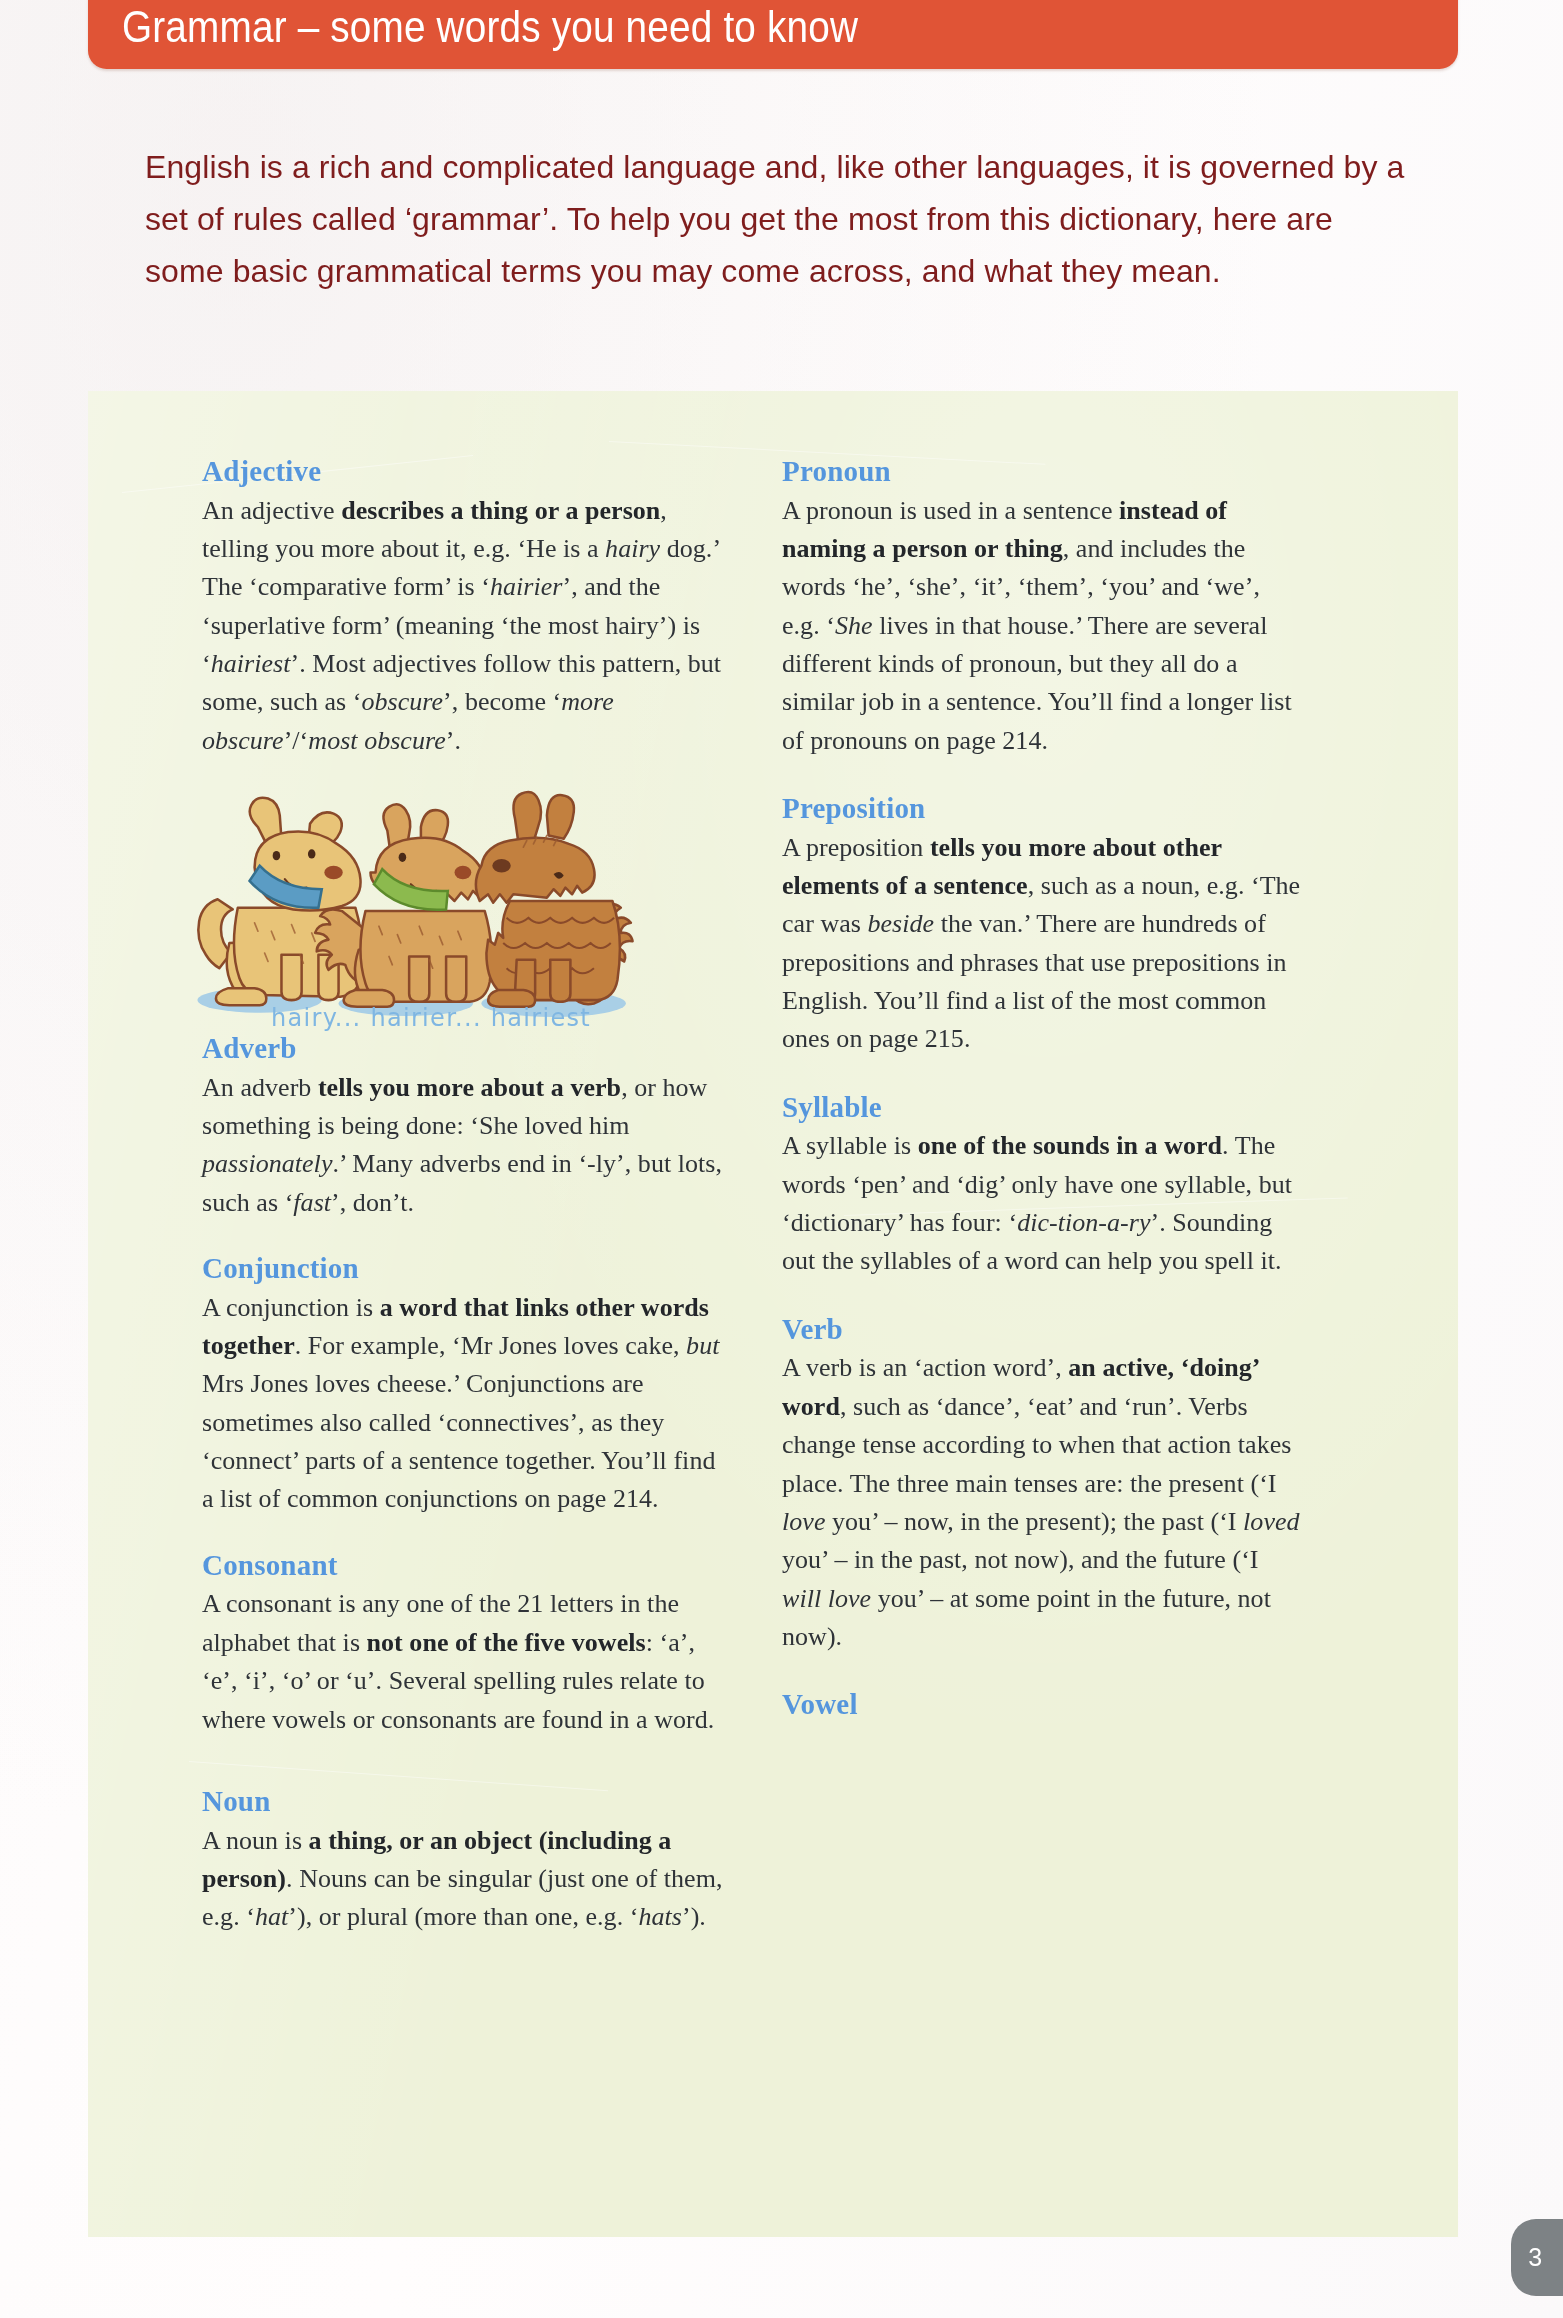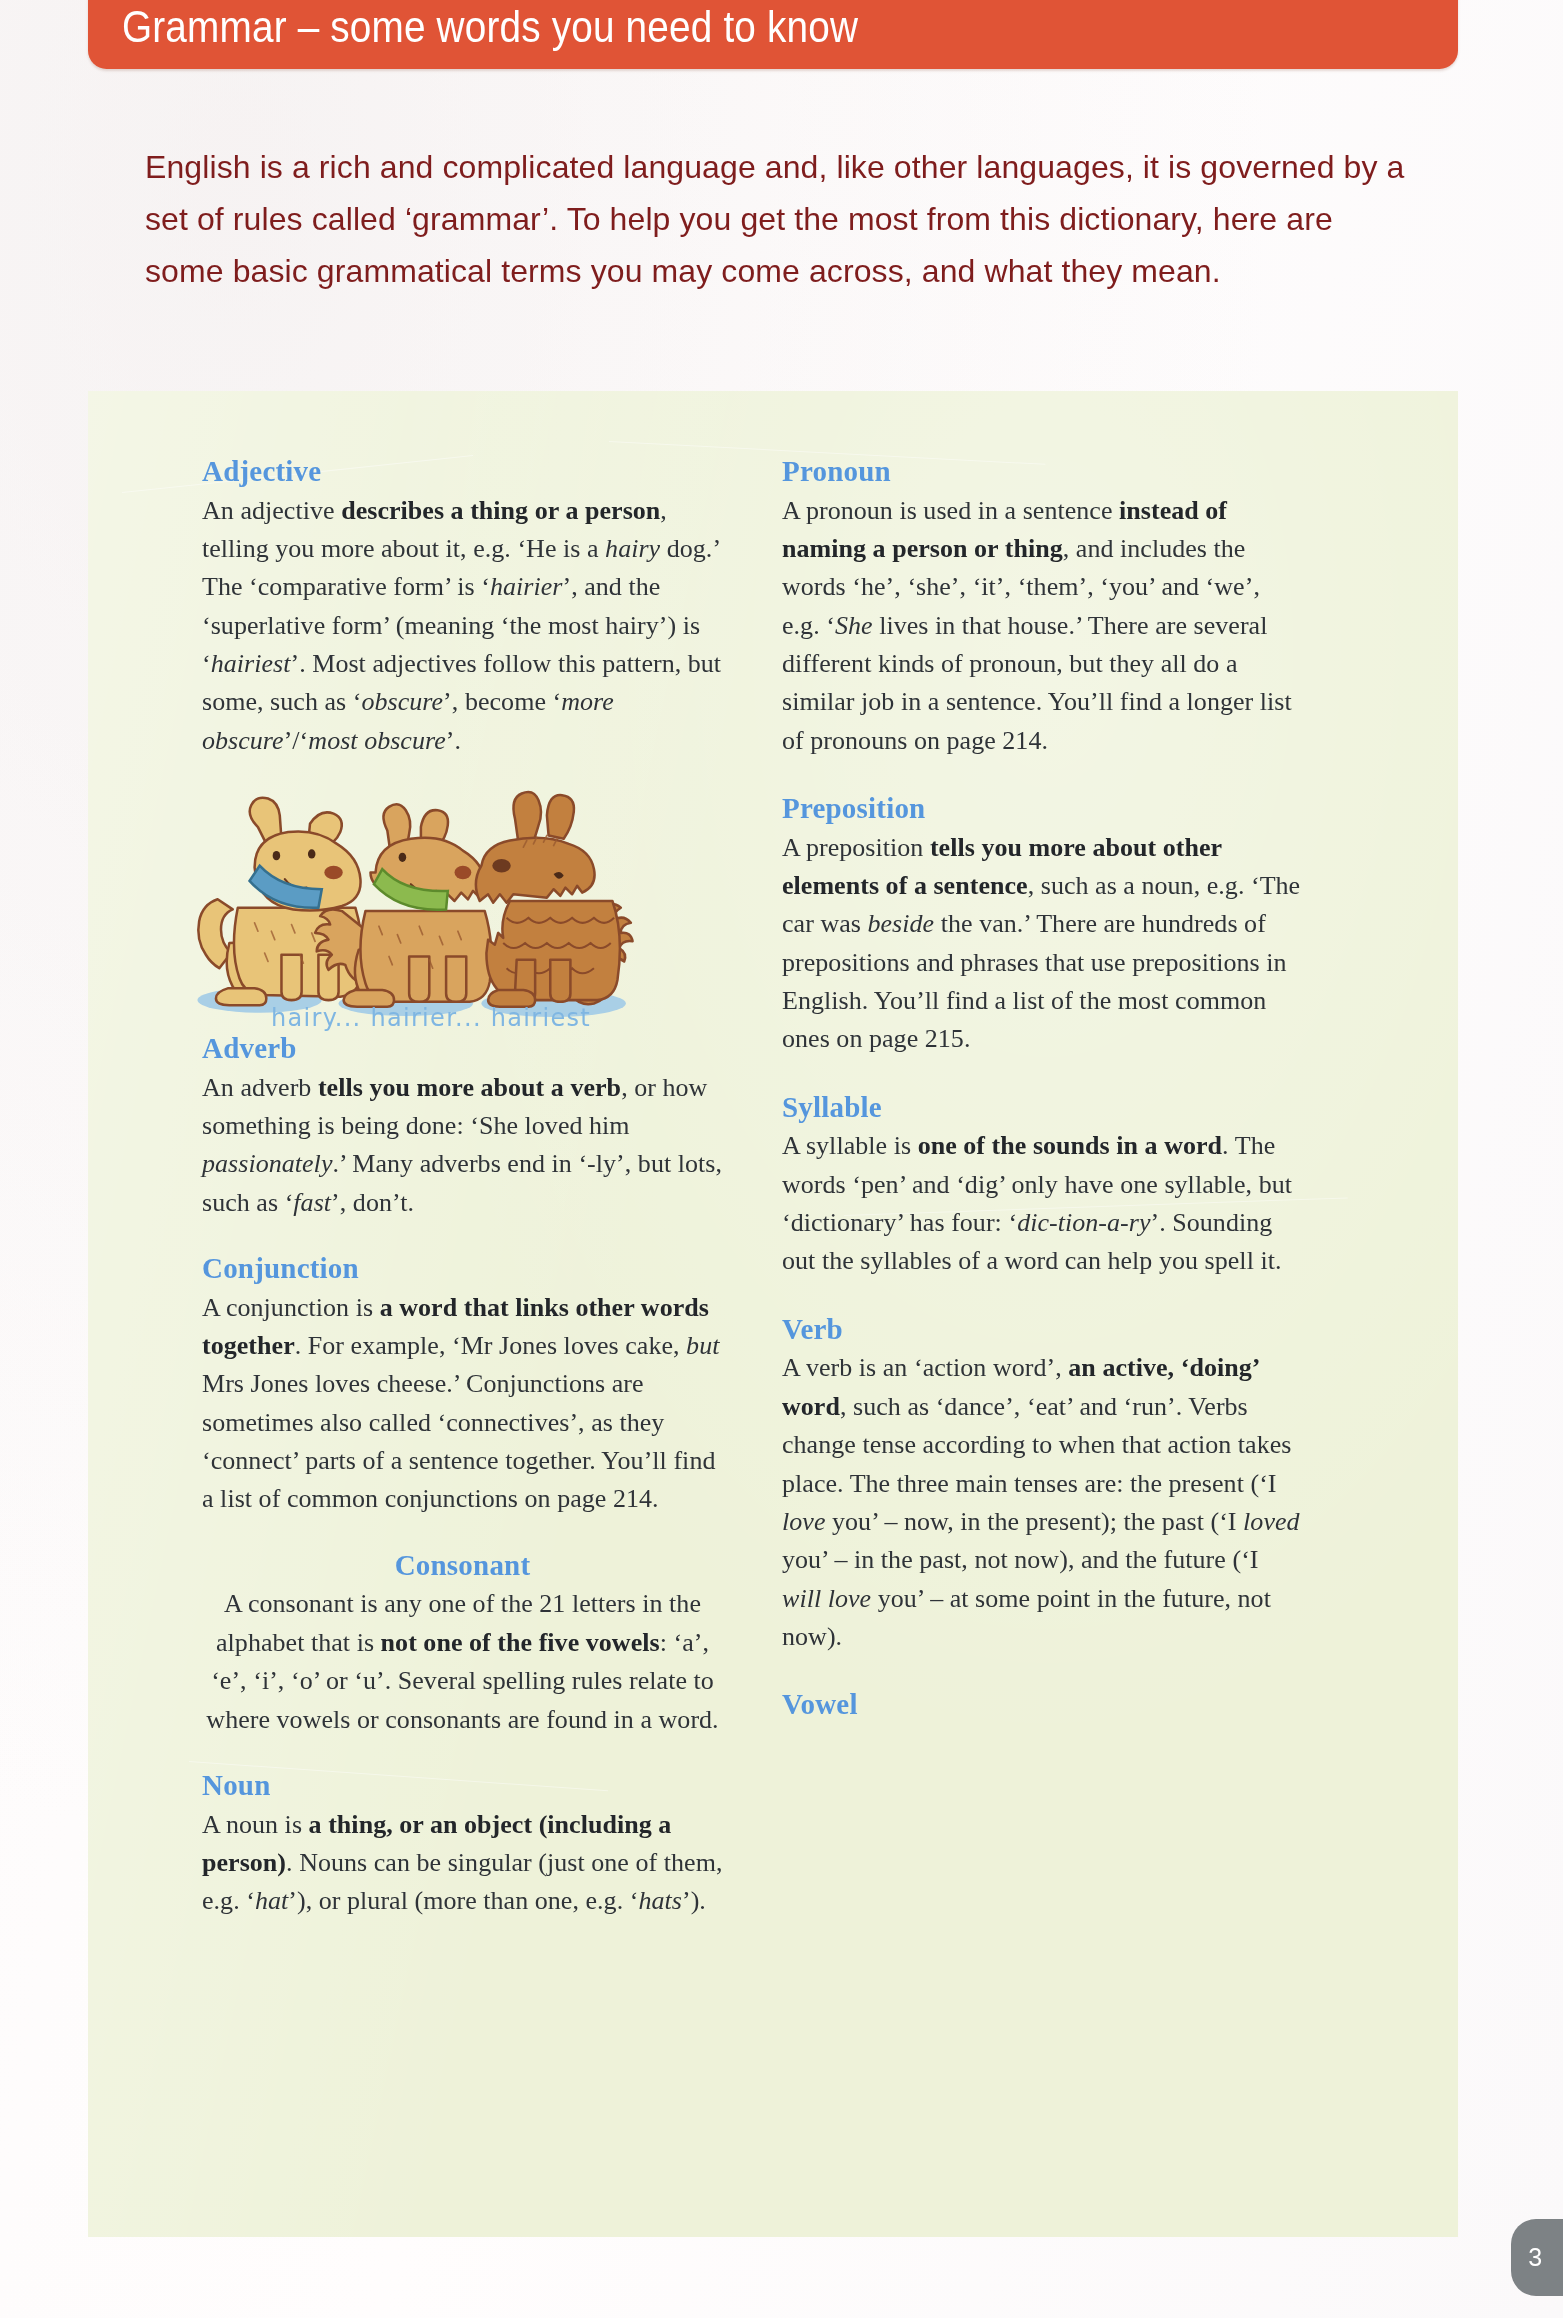--- a/index.html
+++ b/index.html
@@ -117,21 +117,21 @@
     margin: 0;
     letter-spacing: 0.04px;
   }
   .entry-body b { font-weight: bold; color: #23262a; }
   .entry-body i { }
 
   
   .gap-adjective { margin-bottom: 15px; }
   .gap-adverb { margin-bottom: 30px; }
   .gap-conj { margin-bottom: 30px; }
-  .gap-cons { margin-bottom: 30px; text-align: center; }
+  .gap-cons { margin-bottom: 46px; }
   .gap-pronoun { margin-bottom: 32px; }
   .gap-prep { margin-bottom: 32px; }
   .gap-syll { margin-bottom: 32px; }
   .gap-verb { margin-bottom: 32px; }
 
   
   .dogs-figure {
     position: relative;
     width: 471px;
     height: 252px;

